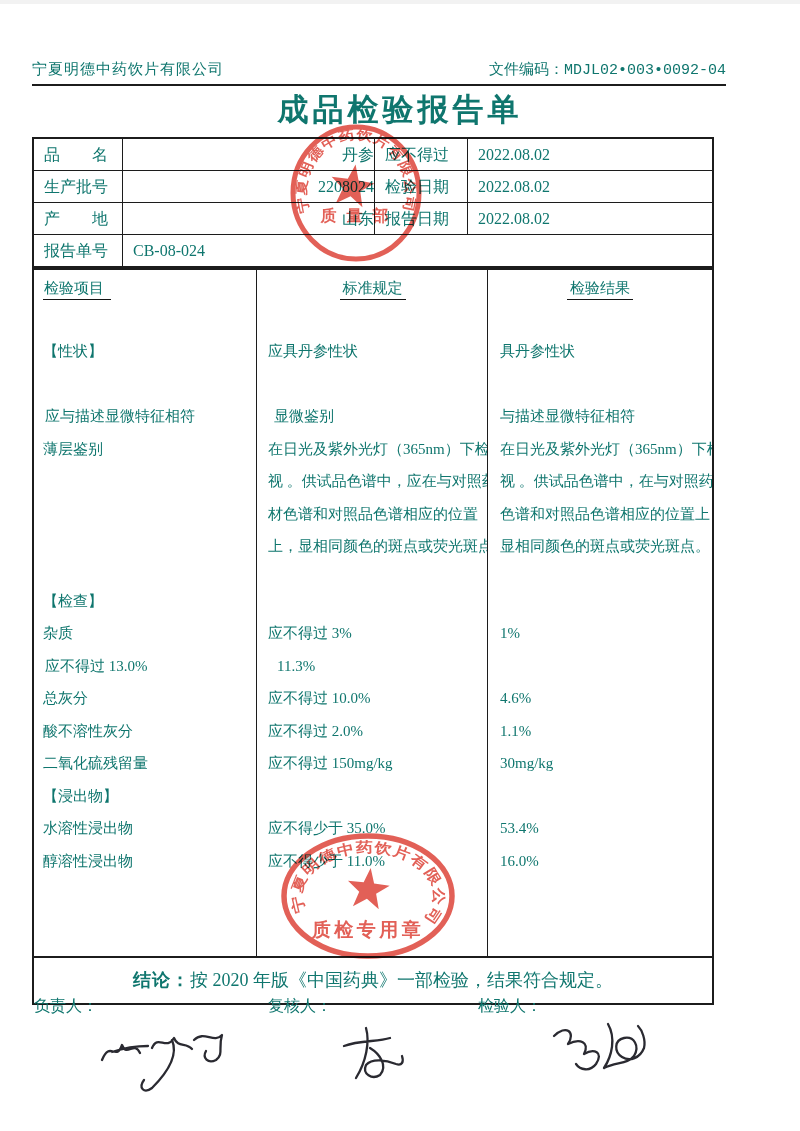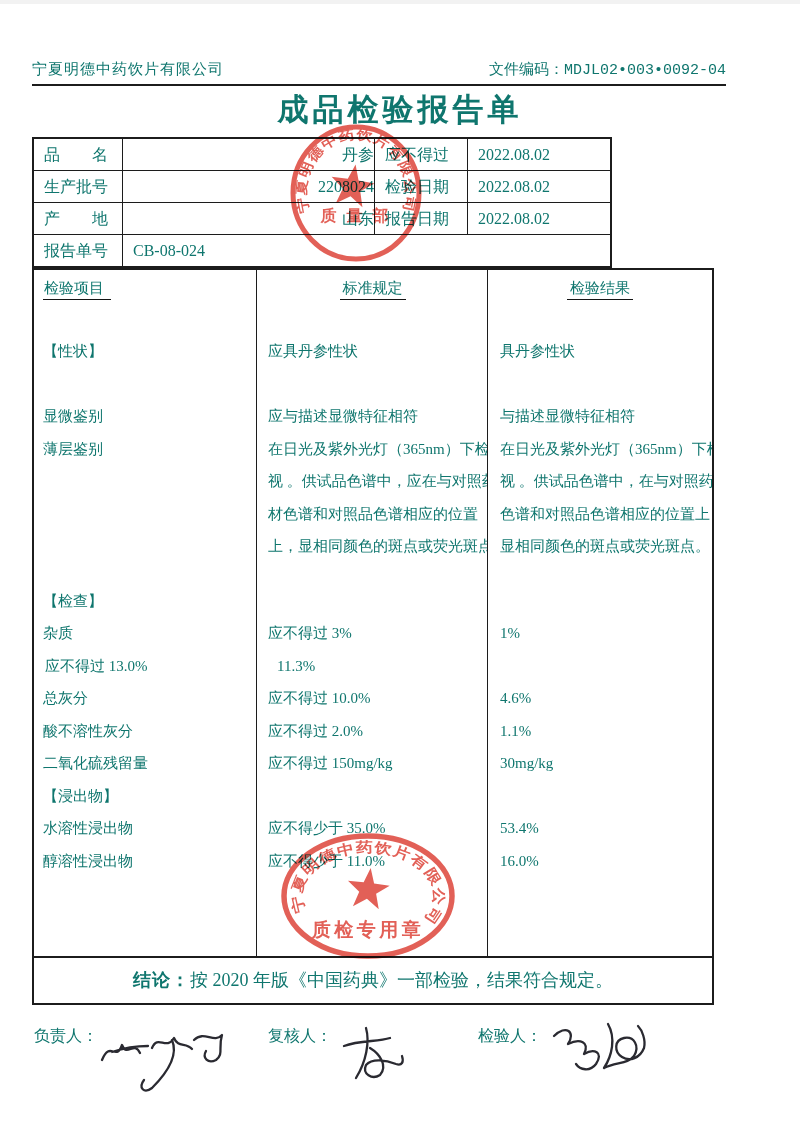--- a/index.html
+++ b/index.html
@@ -12,21 +12,21 @@
   .abs { position:absolute; }
 
   
   .hdr-left  { left:32px; top:56px; font-size:15px; letter-spacing:1px; }
   .hdr-right { right:74px; top:56px; font-size:15px;font-family:Liberation Mono, monospace; }
   .hdr-rule  { left:32px; top:80px; width:694px; height:2px; background:#1c1c1c; }
   .title { left:0; width:800px; top:85px; text-align:center;
            font-size:31px; font-weight:bold; letter-spacing:4px; }
 
   
-  .info-table { left:32px; top:133px; width:580px; border:2px solid #1c1c1c; box-sizing:border-box; }
+  .info-table { left:32px; top:133px; width:682px; border:2px solid #1c1c1c; box-sizing:border-box; }
   .info-row { display:flex; height:31px; border-top:1px solid #1c1c1c; }
   .info-row:first-child { border-top:none; }
   .ic { line-height:31px; font-size:16px; padding-left:10px; box-sizing:border-box;
         white-space:nowrap; overflow:hidden; }
   .ic-l1 { width:89px;  border-right:1px solid #1c1c1c; }
   .ic-v1 { width:251px;text-align:right; }
   .ic-l2 { width:94px;  border-left:1px solid #1c1c1c; border-right:1px solid #1c1c1c; }
   .ic-v2 { flex:1; }
   .ic-v4 { flex:1; }
 
@@ -49,21 +49,21 @@
   .mrow-sp0  { height:29px; }
   .mrow-sp1  { height:22px; }
 
   
   .conclusion { left:32px; top:954px; width:682px; height:47px;
                 border:2px solid #1c1c1c; border-top:none; box-sizing:border-box;
                 text-align:center; line-height:44px; font-size:18px; }
   .conclusion b { letter-spacing:1px; }
 
   
-  .sig-label { top:1022px; font-size:16px; }
+  .sig-label { top:992px; font-size:16px; }
   .sig-svg { position:absolute; }
   .sig-svg path { fill:none; stroke:#2a2a31; stroke-width:2.3; stroke-linecap:round; stroke-linejoin:round; }
 
   
   .stamp { position:absolute; mix-blend-mode:multiply; opacity:0.84; }
   .stamp text { font-family:"Liberation Serif","DejaVu Serif",serif; font-weight:bold; }
 </style>
 </head>
 <body>
 
@@ -114,22 +114,22 @@
     <div class="mrow mrow-norm">
       <div class="mc mc-i">【性状】</div>
       <div class="mc mc-s">应具丹参性状</div>
       <div class="mc mc-r">具丹参性状</div>
     </div>
     <div class="mrow mrow-norm">
       <div class="mc mc-s"></div>
       <div class="mc mc-r"></div>
     </div>
     <div class="mrow mrow-norm">
+      <div class="mc mc-s">应与描述显微特征相符</div>
       <div class="mc mc-i">显微鉴别</div>
-      <div class="mc mc-s">应与描述显微特征相符</div>
       <div class="mc mc-r">与描述显微特征相符</div>
     </div>
     <div class="mrow mrow-norm">
       <div class="mc mc-i">薄层鉴别</div>
       <div class="mc mc-s">在日光及紫外光灯（365nm）下检</div>
       <div class="mc mc-r">在日光及紫外光灯（365nm）下检</div>
     </div>
     <div class="mrow mrow-norm">
       <div class="mc mc-i"></div>
       <div class="mc mc-s">视 。供试品色谱中，应在与对照药</div>

